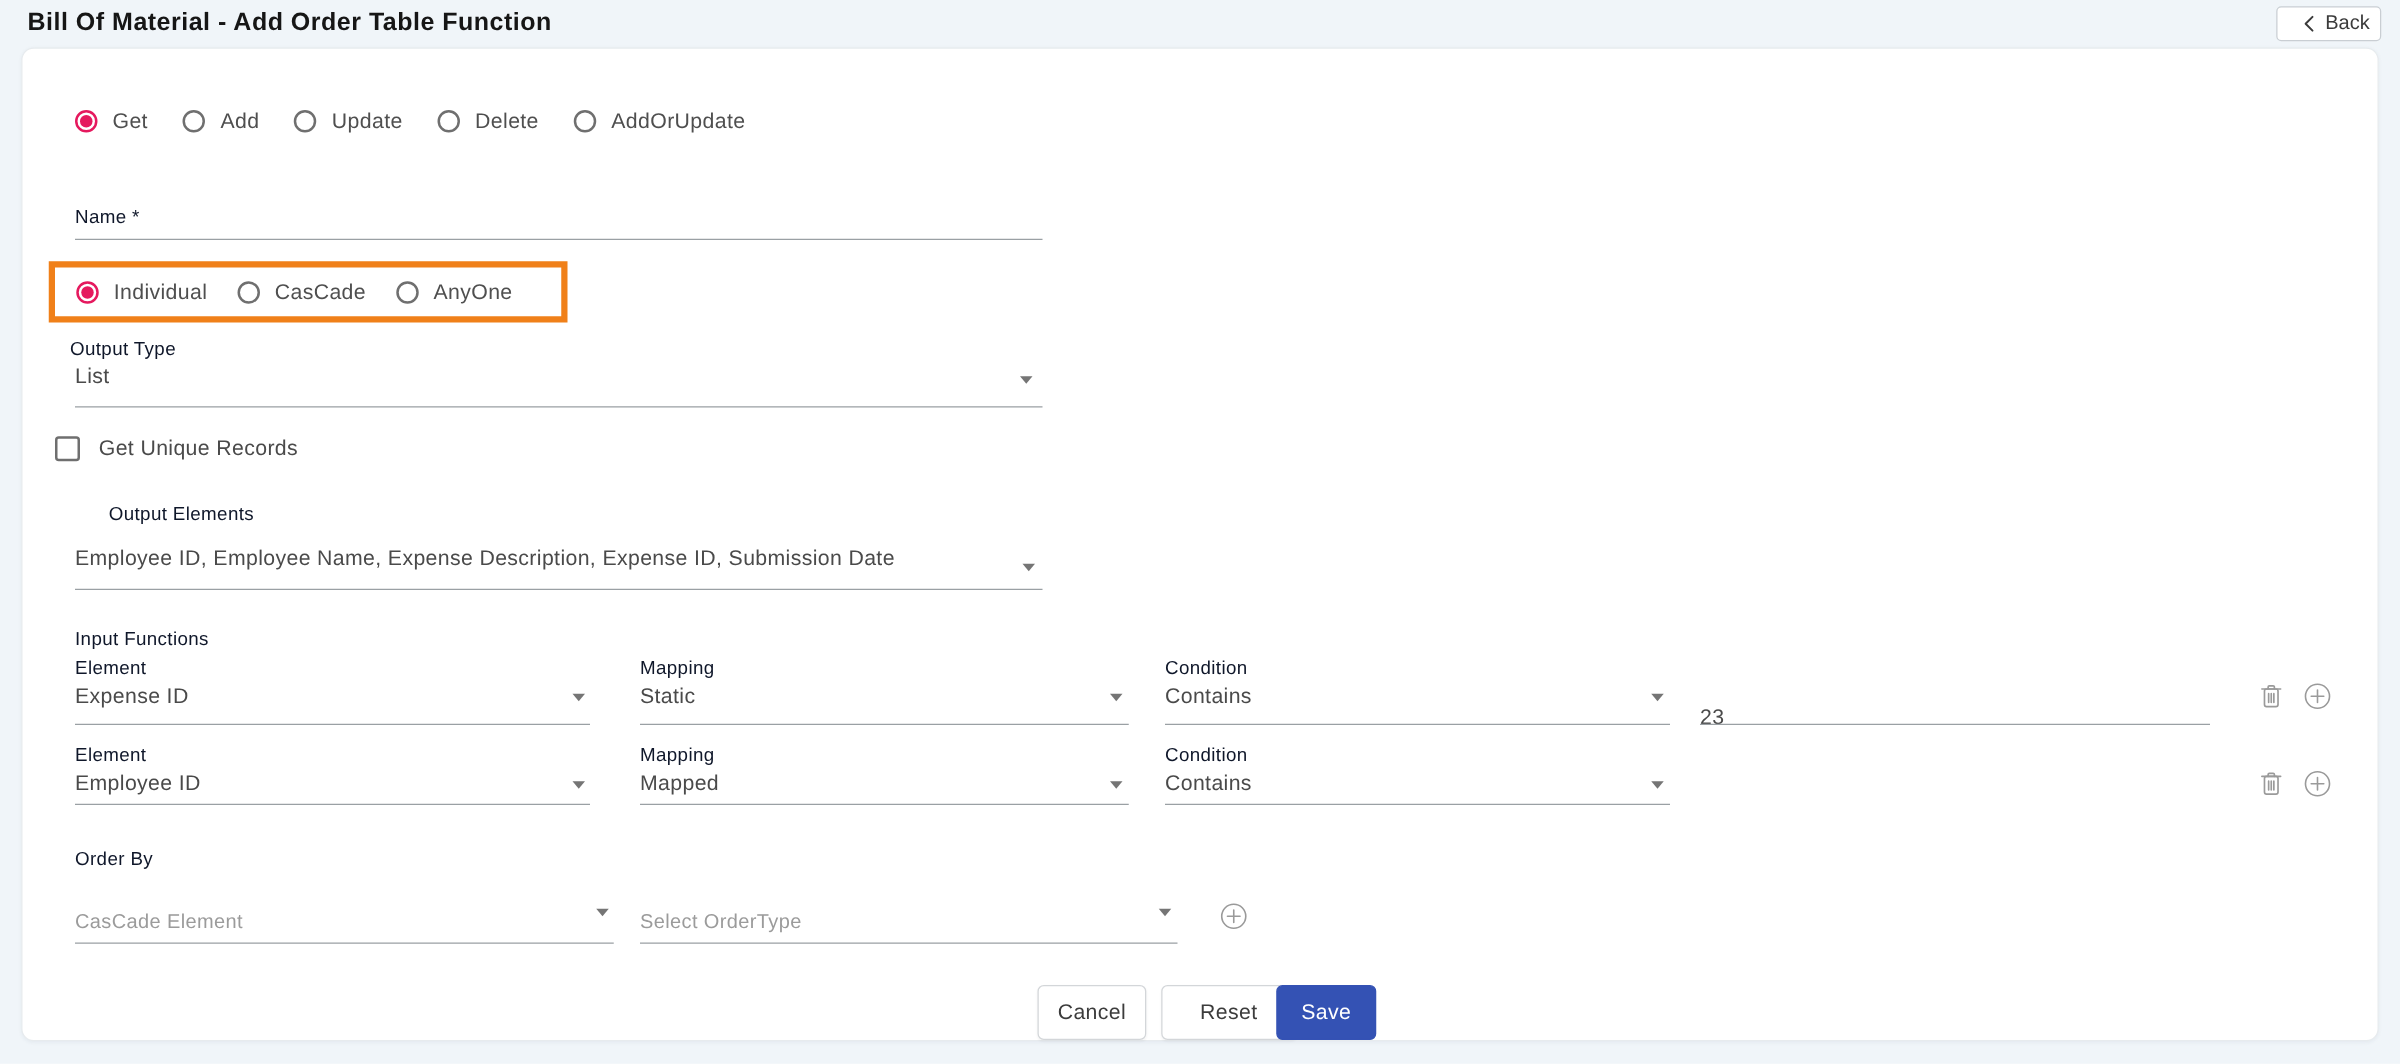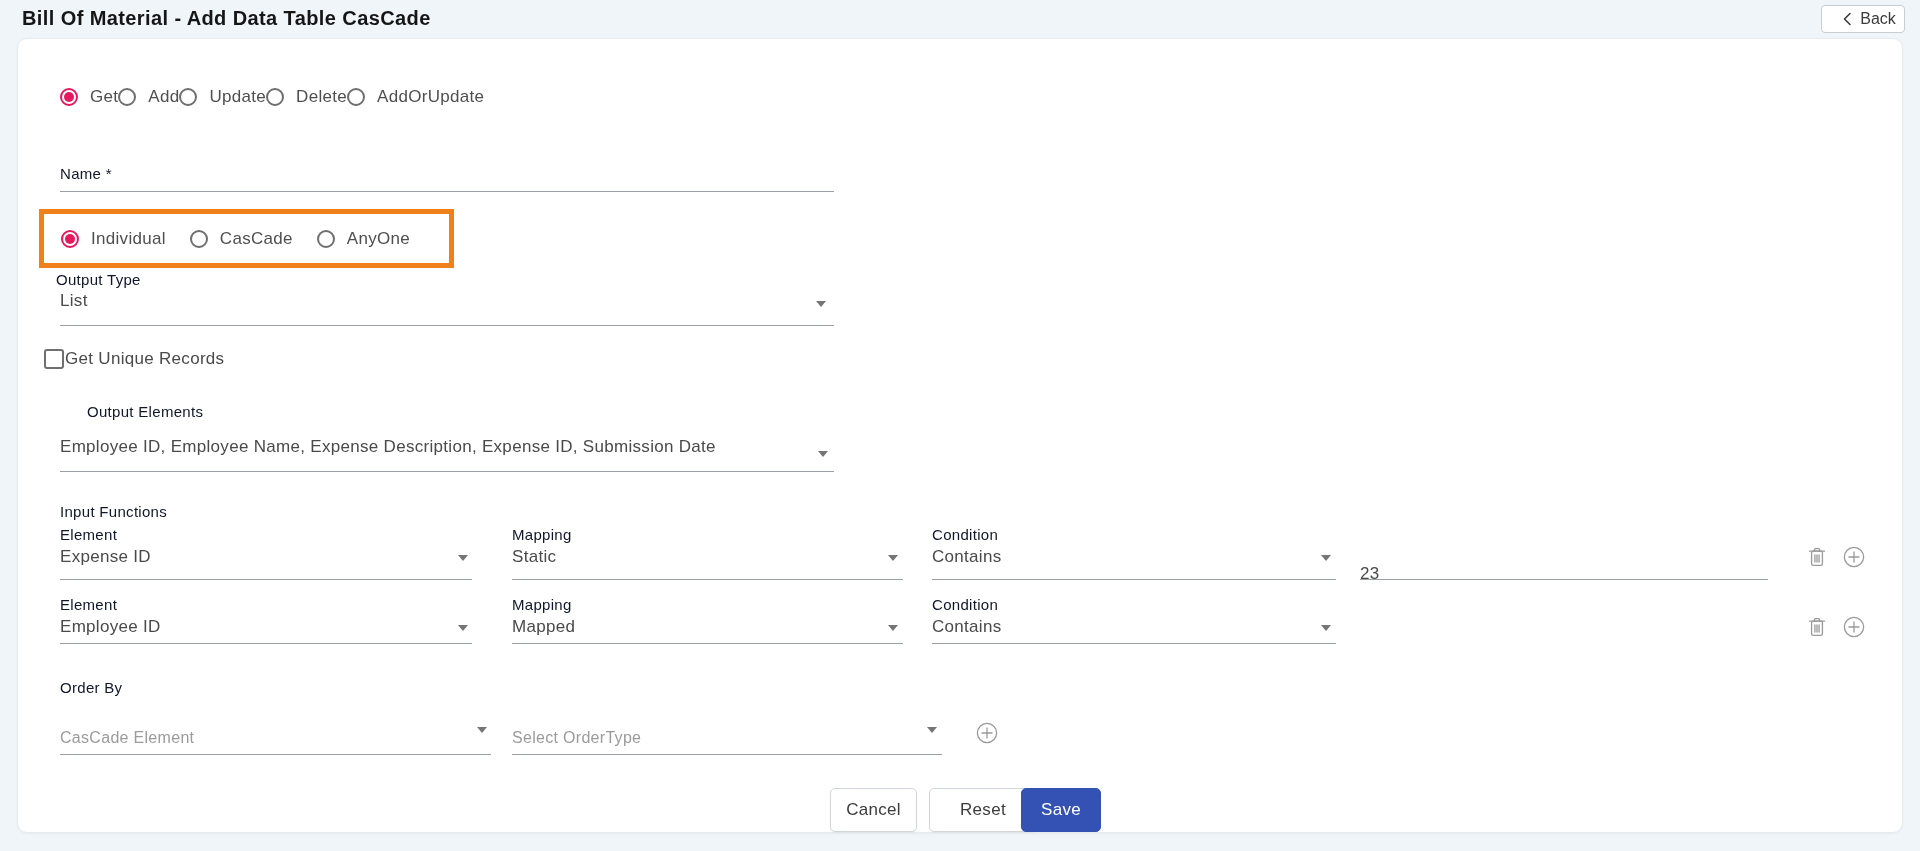--- a/index.html
+++ b/index.html
@@ -25,53 +25,53 @@
   .back-btn svg { display:block; }
 
   
   .card {
     position:absolute; left:17px; top:38px; width:1886px; height:795px;
     background:#ffffff; border:1px solid #e7ebee; border-radius:10px;
     box-shadow:0 1px 3px rgba(40,60,90,0.05);
   }
 
   
-  .radio-row { position:absolute; display:flex; align-items:flex-start; }
+  .radio-row { position:absolute; display:flex; align-items:flex-start; gap:28px; }
   .radio-item { display:flex; align-items:center; gap:12px; cursor:pointer; }
   .radio-circle {
     width:18px; height:18px; border:2px solid #6f6f6f; border-radius:50%;
     display:flex; align-items:center; justify-content:center; flex:0 0 auto;
     background:#fff;
   }
   .radio-item.selected .radio-circle { border-color:#e5195e; }
   .radio-item.selected .radio-circle::after {
     content:""; width:10px; height:10px; border-radius:50%; background:#e5195e;
   }
   .radio-label { font-size:17px; color:#4f4f4f; }
 
   .highlight-box {
-    position:absolute; left:21px; top:170px; width:415px; height:59px;
+    position:absolute; left:21px; top:170px; width:415px; height:49px;
     border:5px solid #f08019; display:flex; align-items:center; padding-left:17px;
   }
   .highlight-box .radio-row-inner { display:flex; align-items:center; gap:24px; }
 
   
   .small-label { position:absolute; font-size:15px; color:#0f172a; }
   .field-value { position:absolute; font-size:17px; color:#4a4a4a; white-space:nowrap; }
   .placeholder  { position:absolute; font-size:16px; color:#9b9b9b; white-space:nowrap; }
   .underline { position:absolute; height:0; border-bottom:1px solid #9aa0a4; }
 
   .dd-arrow {
     position:absolute; width:0; height:0;
     border-left:5px solid transparent; border-right:5px solid transparent;
     border-top:6px solid #757575; cursor:pointer;
   }
 
   
-  .checkbox-wrap { position:absolute; left:26px; top:310px; display:flex; align-items:center; gap:1px; cursor:pointer; }
+  .checkbox-wrap { position:absolute; left:26px; top:310px; display:flex; align-items:center; gap:15px; cursor:pointer; }
   .checkbox-box { width:20px; height:20px; border:2px solid #6f6f6f; border-radius:3px; background:#fff; }
   .checkbox-label { font-size:17px; color:#4a4a4a; }
 
   
   .icon-btn { position:absolute; cursor:pointer; width:24px; height:24px; display:flex; align-items:center; justify-content:center; background:none; border:none; }
   .icon-btn svg { display:block; }
 
   
   .btn {
     position:absolute; height:44px; border-radius:5px; font-size:17px;
@@ -79,21 +79,21 @@
     font-family:inherit; letter-spacing:0.3px;
   }
   .btn.secondary { background:#fff; border:1px solid #d3d6d9; color:#3c3c3c; box-shadow:0 1px 2px rgba(0,0,0,0.04); }
   .btn.primary   { background:#3452b4; border:1px solid #3452b4; color:#ffffff; }
 </style>
 </head>
 <body>
 
 <div class="stage">
 
-  <div class="page-title">Bill Of Material - Add Data Table CasCade</div>
+  <div class="page-title">Bill Of Material - Add Order Table Function</div>
   <button class="back-btn">
     <span>
       <svg width="11" height="14" viewBox="0 0 11 14" fill="none" stroke="#3b3b3b" stroke-width="1.6" stroke-linecap="round" stroke-linejoin="round">
           <polyline points="8,1.5 2.5,7 8,12.5"></polyline>
         </svg>
     </span>
     <span>Back</span>
   </button>
 
   <div class="card">

